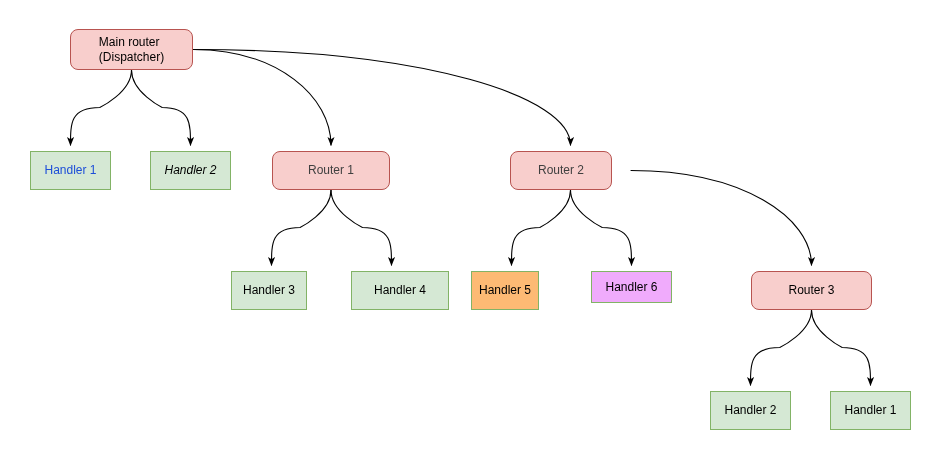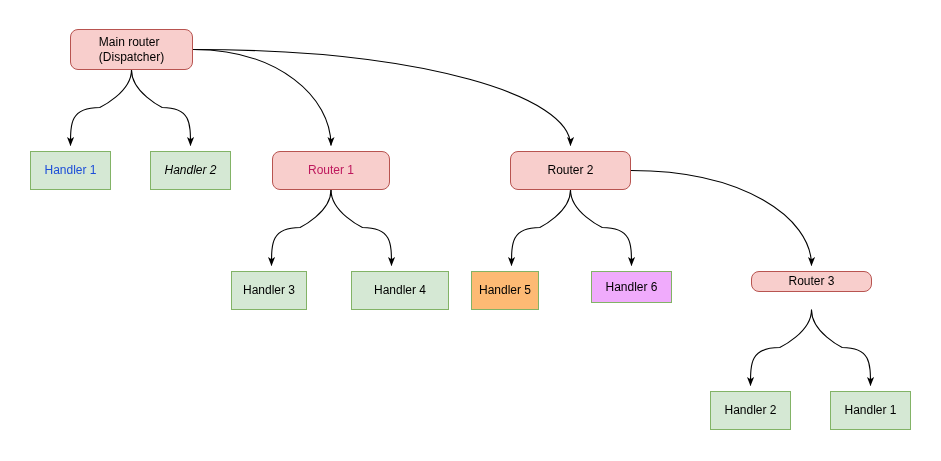--- a/index.html
+++ b/index.html
@@ -71,23 +71,23 @@
         <path d="M 631,170.5 C 742.91,170.5 811.5,217.75 811.5,265" fill="none" stroke="#000000" stroke-width="1.1" stroke-linecap="round" marker-end="url(#arrowhead)"></path>
         <path d="M 811.5,310 C 811.5,332.5 779.78,347.5 779.78,347.5 C 750.5,347.5 750.5,363.25 750.5,385" fill="none" stroke="#000000" stroke-width="1.1" stroke-linecap="round" marker-end="url(#arrowhead)"></path>
         <path d="M 811.5,310 C 811.5,332.5 842.18,347.5 842.18,347.5 C 870.5,347.5 870.5,363.25 870.5,385" fill="none" stroke="#000000" stroke-width="1.1" stroke-linecap="round" marker-end="url(#arrowhead)"></path>
       </g>
   </svg>
   <div id="node-layer">
       <div class="node node-router" style="left: 70px; top: 29px; width: 123px; height: 41px; background: rgb(248, 206, 204); border-color: rgb(184, 84, 80); color: rgb(0, 0, 0);">Main router
 (Dispatcher)</div>
       <div class="node node-handler" style="left: 30px; top: 151px; width: 81px; height: 39px; background: rgb(213, 232, 212); border-color: rgb(130, 179, 102); color: #1d4ed8;">Handler 1</div>
       <div class="node node-handler" style="left: 150px; top: 151px; width: 81px; height: 39px; background: rgb(213, 232, 212); border-color: rgb(130, 179, 102); color: rgb(0, 0, 0); font-style: italic;">Handler 2</div>
-      <div class="node node-router" style="left: 272px; top: 151px; width: 118px; height: 39px; background: rgb(248, 206, 204); border-color: rgb(184, 84, 80); color: #be185d;">Router 1</div>
-      <div class="node node-router" style="left: 510px; top: 151px; width: 121px; height: 39px; background: rgb(248, 206, 204); border-color: rgb(184, 84, 80); color: #000000;">Router 2</div>
+      <div class="node node-router" style="left: 272px; top: 151px; width: 118px; height: 39px; background: rgb(248, 206, 204); border-color: rgb(184, 84, 80); color: #404040;">Router 1</div>
+      <div class="node node-router" style="left: 510px; top: 151px; width: 102px; height: 39px; background: rgb(248, 206, 204); border-color: rgb(184, 84, 80); color: #404040;">Router 2</div>
       <div class="node node-handler" style="left: 231px; top: 271px; width: 76px; height: 39px; background: rgb(213, 232, 212); border-color: rgb(130, 179, 102); color: rgb(0, 0, 0);">Handler 3</div>
       <div class="node node-handler" style="left: 351px; top: 271px; width: 98px; height: 39px; background: rgb(213, 232, 212); border-color: rgb(130, 179, 102); color: rgb(0, 0, 0);">Handler 4</div>
       <div class="node node-handler" style="left: 471px; top: 271px; width: 68px; height: 39px; background: #fdba74; border-color: rgb(130, 179, 102); color: rgb(0, 0, 0);">Handler 5</div>
       <div class="node node-handler" style="left: 591px; top: 271px; width: 81px; height: 32px; background: #f0abfc; border-color: rgb(130, 179, 102); color: rgb(0, 0, 0);">Handler 6</div>
-      <div class="node node-router" style="left: 751px; top: 271px; width: 121px; height: 21px; background: rgb(248, 206, 204); border-color: rgb(184, 84, 80); color: rgb(0, 0, 0);">Router 3</div>
+      <div class="node node-router" style="left: 751px; top: 271px; width: 121px; height: 39px; background: rgb(248, 206, 204); border-color: rgb(184, 84, 80); color: rgb(0, 0, 0);">Router 3</div>
       <div class="node node-handler" style="left: 710px; top: 391px; width: 81px; height: 39px; background: rgb(213, 232, 212); border-color: rgb(130, 179, 102); color: rgb(0, 0, 0);">Handler 2</div>
       <div class="node node-handler" style="left: 830px; top: 391px; width: 81px; height: 39px; background: rgb(213, 232, 212); border-color: rgb(130, 179, 102); color: rgb(0, 0, 0);">Handler 1</div>
     </div>
 </div>
 
 </body></html>

